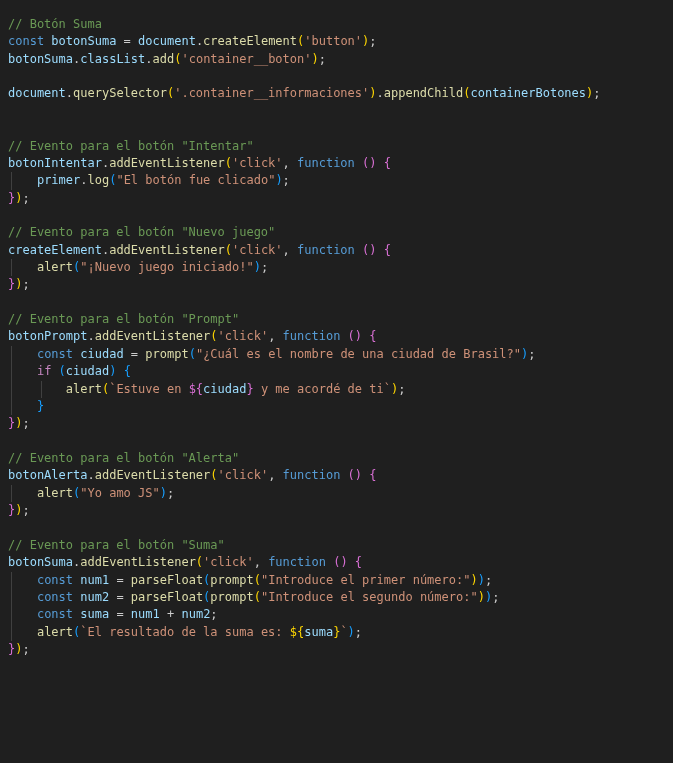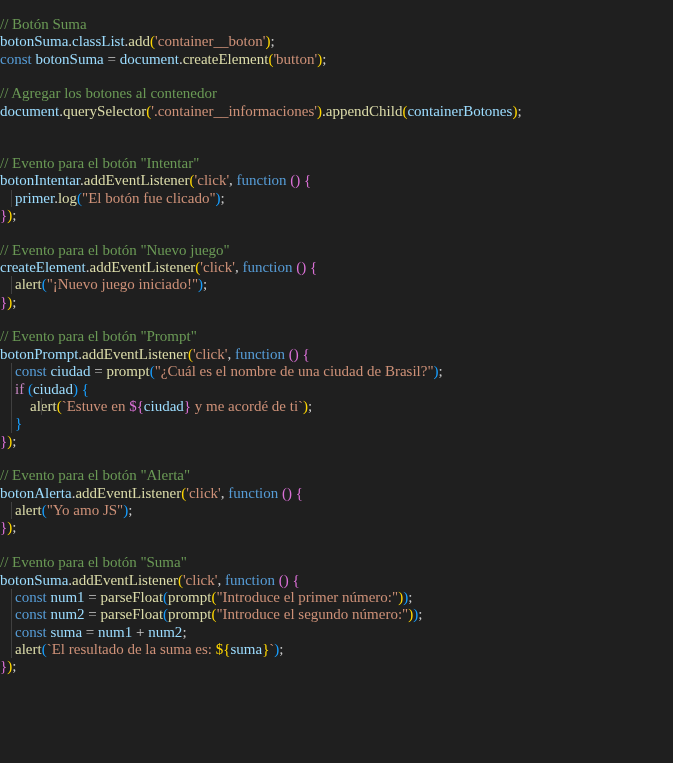--- a/index.html
+++ b/index.html
@@ -17,26 +17,25 @@
     position: relative;
     width: 673px;
     height: 763px;
     background: #1f1f1f;
     padding-top: 16px;
     box-sizing: border-box;
   }
   .code-line {
     height: 17.36px;
     line-height: 17.36px;
-    font-size: 15px;
+    font-size: 12px;
     white-space: pre;
-    padding-left: 0;
+    padding-left: 8px;
     letter-spacing: 0px;
     position: relative;
-    font-family: Liberation Serif, serif;
   }
   .code-line span { white-space: pre; }
 
   
   .guide {
     position: absolute;
     left: 11px;
     width: 1px;
     height: 17.36px;
     background: #404040;
@@ -57,29 +56,28 @@
   .b3   { color: #179FFF; }  
   .tpl  { color: #CE9178; margin-top: 12px; }  
 </style>
 </head>
 <body>
 
 <div id="editor">
 
   <div class="code-line"><span class="cmt">// Botón Suma</span></div>
 
+  <div class="code-line"><span class="kw">const</span><span class="pun"> </span><span class="var">botonSuma</span><span class="pun"> = </span><span class="var">document</span><span class="pun">.</span><span class="fn">createElement</span><span class="b1">(</span><span class="str">'button'</span><span class="b1">)</span><span class="pun">;</span></div>
+
   <div class="code-line"><span class="var">botonSuma</span><span class="pun">.</span><span class="var">classList</span><span class="pun">.</span><span class="fn">add</span><span class="b1">(</span><span class="str">'container__boton'</span><span class="b1">)</span><span class="pun">;</span></div>
-
-  <div class="code-line"><span class="kw">const</span><span class="pun"> </span><span class="var">botonSuma</span><span class="pun"> = </span><span class="var">document</span><span class="pun">.</span><span class="fn">createElement</span><span class="b1">(</span><span class="str">'button'</span><span class="b1">)</span><span class="pun">;</span></div>
 
 
 
   <div class="code-line"></div>
 
-  <div class="code-line"><span class="cmt">// Agregar los botones al contenedor</span></div>
 
   <div class="code-line"><span class="var">document</span><span class="pun">.</span><span class="fn">querySelector</span><span class="b1">(</span><span class="str">'.container__informaciones'</span><span class="b1">)</span><span class="pun">.</span><span class="fn">appendChild</span><span class="b1">(</span><span class="var">containerBotones</span><span class="b1">)</span><span class="pun">;</span></div>
 
   <div class="code-line"></div>
 
 
   <div class="code-line"></div>
 
   <div class="code-line"><span class="cmt">// Evento para el botón "Intentar"</span></div>
 

